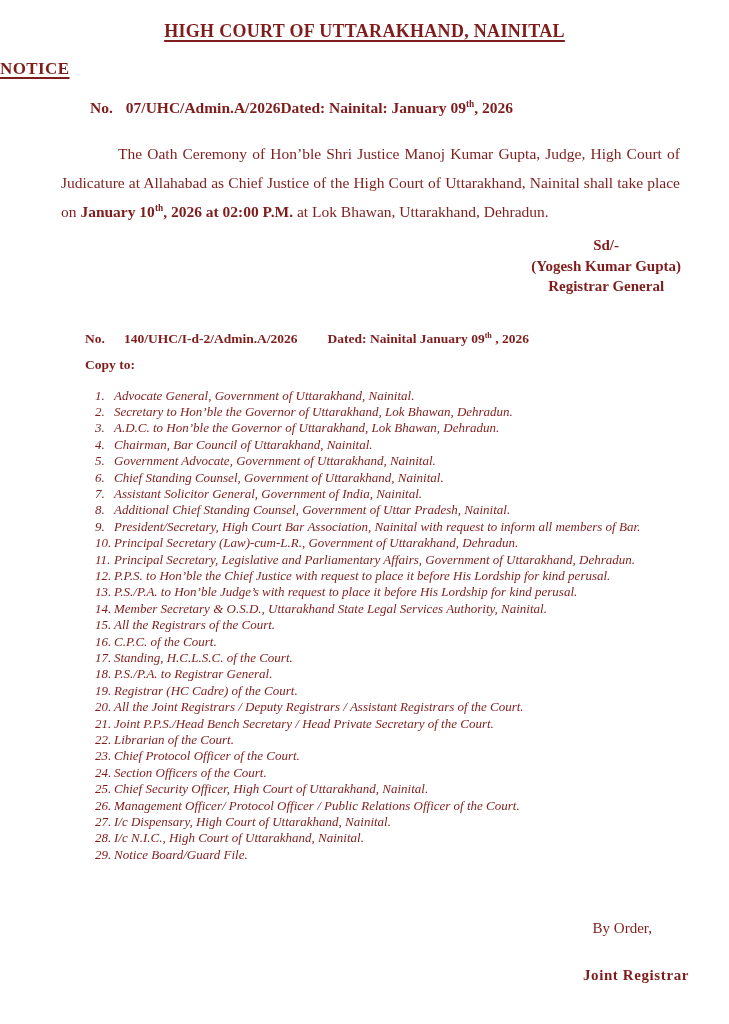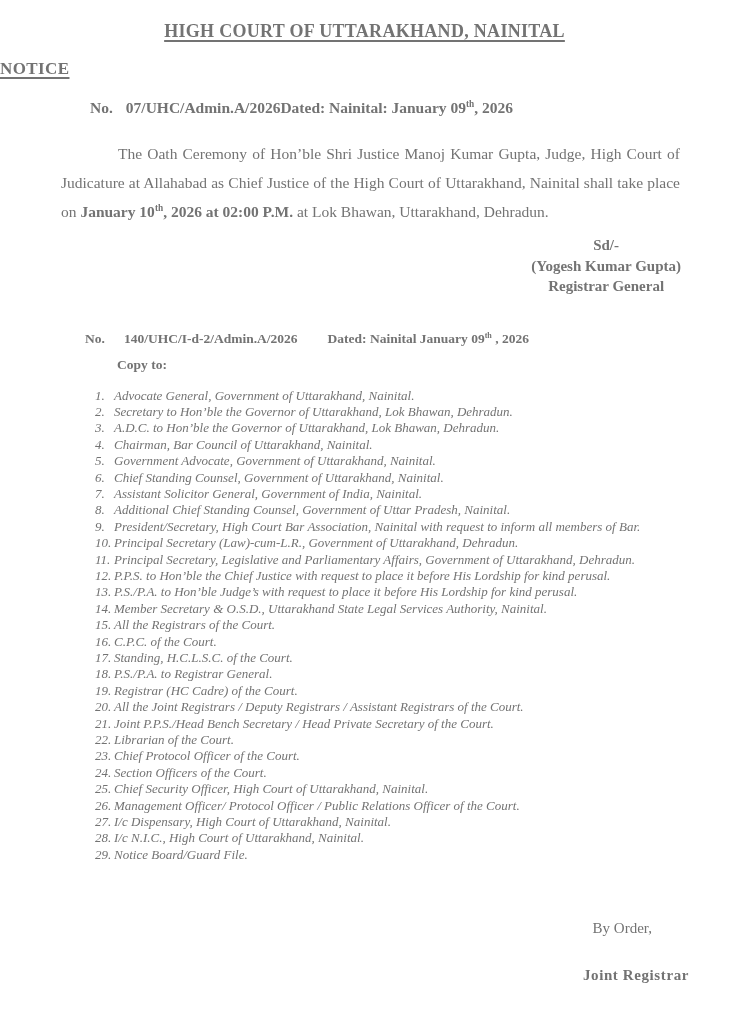--- a/index.html
+++ b/index.html
@@ -6,21 +6,21 @@
     margin: 0;
     padding: 0;
     background: #ffffff;
   }
   .page {
     position: relative;
     width: 729px;
     height: 1024px;
     margin: 0 auto;
     background: #ffffff;
-    color: #737373;
+    color: #7f1d1d;
     font-family: "Liberation Serif", serif;
     box-sizing: border-box;
     overflow: hidden;
   }
   .u { text-decoration: underline; text-decoration-thickness: 1.5px; text-underline-offset: 3px; }
 
   .title {
     margin-top: 21px;
     text-align: center;
     font-weight: bold;
@@ -77,21 +77,21 @@
     padding-left: 85px;
     font-weight: bold;
     font-size: 13.5px;
     line-height: 17px;
   }
   .ref2 .num-gap { margin-left: 19px; }
   .ref2 .date-gap { margin-left: 30px; }
 
   .copy-to {
     margin-top: 9px;
-    padding-left: 117px;
+    padding-left: 85px;
     font-weight: bold;
     font-size: 13.5px;
     line-height: 17px;
   }
 
   .copy-list {
     list-style: none;
     margin: 15px 0 0 0;
     padding: 0 20px 0 95px;
     font-style: italic;

